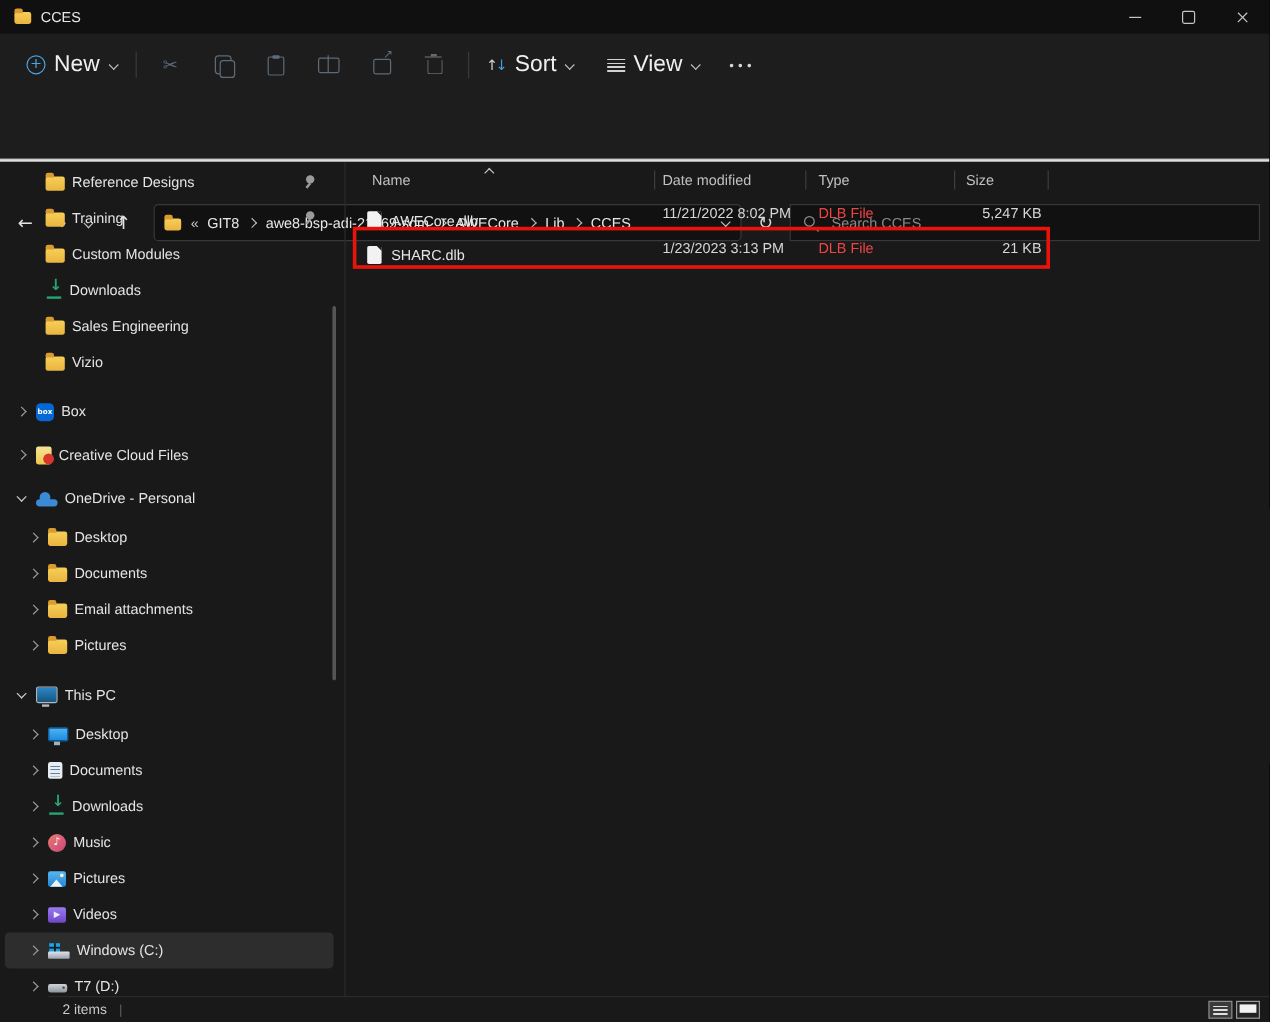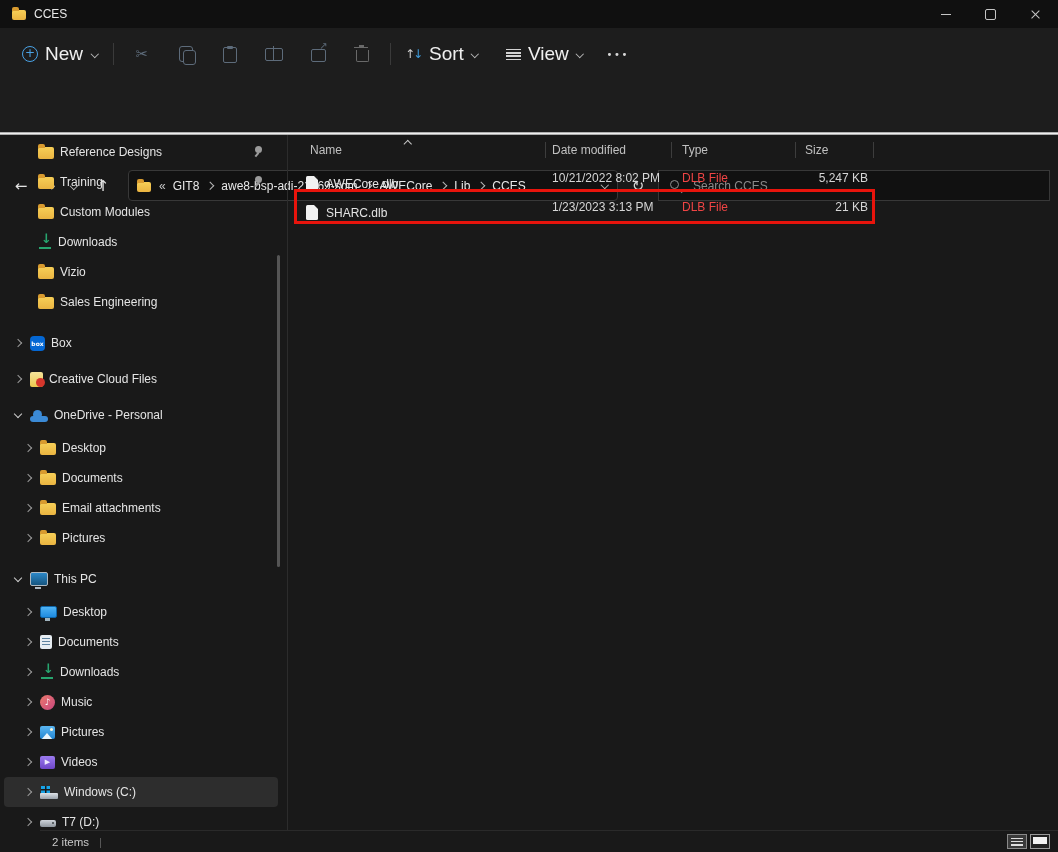--- a/index.html
+++ b/index.html
@@ -272,25 +272,25 @@
       <div class="side-item lvl0">
         <span class="ic i-folder"></span>
         <span class="side-label">Custom Modules</span>
       </div>
       <div class="side-item lvl0">
         <span class="ic i-download"></span>
         <span class="side-label">Downloads</span>
       </div>
       <div class="side-item lvl0">
         <span class="ic i-folder"></span>
+        <span class="side-label">Sales Engineering</span>
+      </div>
+      <div class="side-item lvl0">
+        <span class="ic i-folder"></span>
         <span class="side-label">Vizio</span>
-      </div>
-      <div class="side-item lvl0">
-        <span class="ic i-folder"></span>
-        <span class="side-label">Sales Engineering</span>
       </div>
       <div class="side-item lvl1 gap">
         <span class="ic chev "></span>
         <span class="ic i-box"></span>
         <span class="side-label">Box</span>
       </div>
       <div class="side-item lvl1">
         <span class="ic chev "></span>
         <span class="ic i-creative-cloud"></span>
         <span class="side-label">Creative Cloud Files</span>
@@ -375,21 +375,21 @@
         <div class="hcell hc1"><span>Date modified</span></div>
         <div class="hcell hc2"><span>Type</span></div>
         <div class="hcell hc3"><span>Size</span></div>
       </div>
     <div id="frows">
         <div class="file-row">
           <span class="cell c-name">
             <span class="ic i-file"></span>
             <span>AWECore.dlb</span>
           </span>
-          <span class="cell c-date">10/21/2022 8:02 PM</span>
+          <span class="cell c-date">11/21/2022 8:02 PM</span>
           <span class="cell c-type">DLB File</span>
           <span class="cell c-size">5,247 KB</span>
         </div>
         <div class="file-row">
           <span class="cell c-name">
             <span class="ic i-file"></span>
             <span>SHARC.dlb</span>
           </span>
           <span class="cell c-date">1/23/2023 3:13 PM</span>
           <span class="cell c-type">DLB File</span>

